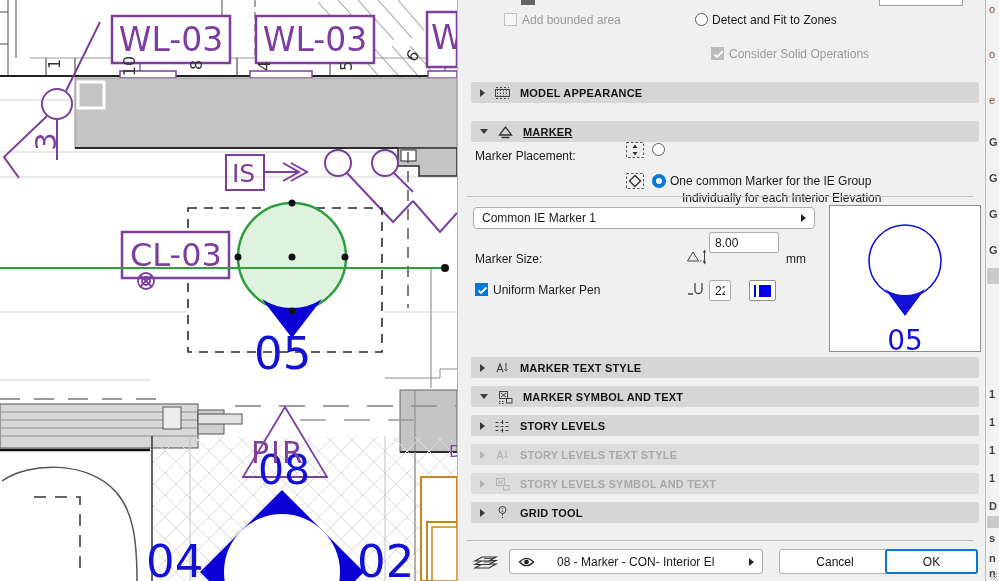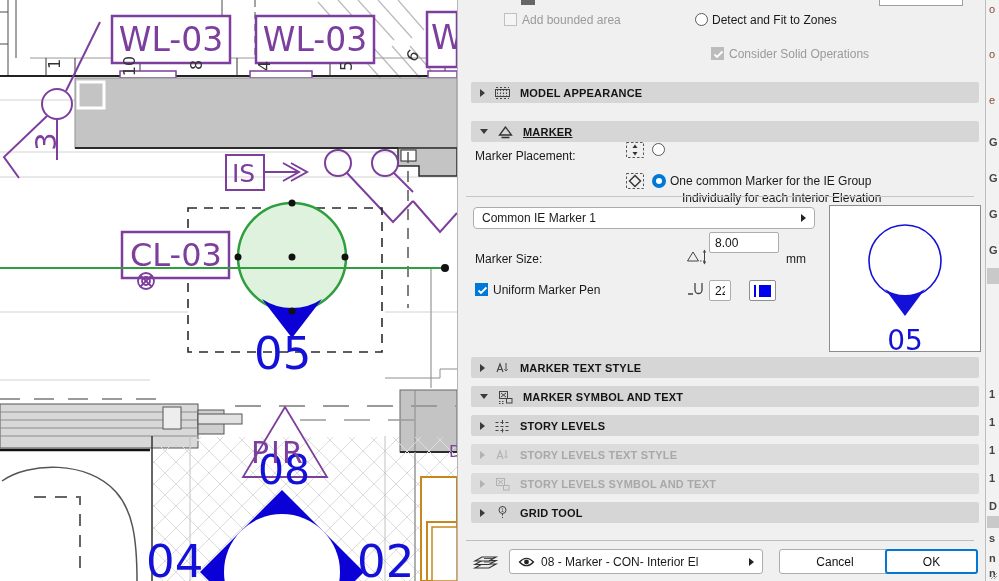--- a/index.html
+++ b/index.html
@@ -383,21 +383,21 @@
 
     <div class="hline" style="left:8px;top:540px;width:508px;background:#bdbdbd;"></div>
     <svg class="abs" style="left:14px;top:550px;" width="28" height="22" viewBox="0 0 28 22">
       <g fill="#ececec" stroke="#333" stroke-width="1.2">
         <path d="M3 18 l7 -4 h14 l-7 4 z"></path>
           <path d="M3 14.5 l7 -4 h14 l-7 4 z"></path>
           <path d="M3 11 l7 -4 h14 l-7 4 z"></path>
       </g>
       <path d="M12 8.5h9M12 12h9" stroke="#333" stroke-width=".8"></path>
     </svg>
-    <div class="combo" style="left:51px;top:549px;width:254px;height:25px;border-radius:3px;">
+    <div class="combo" style="left:51px;top:549px;width:254px;height:25px;border-radius:3px;gap:16px;">
       <svg style="margin-left:8px;flex:0 0 auto;" width="17" height="12" viewBox="0 0 17 12">
         <path d="M1.5 6 Q8.5 -1.5 15.5 6 Q8.5 13.5 1.5 6 Z" fill="none" stroke="#222" stroke-width="1.2"></path>
         <circle cx="8.5" cy="6" r="2.4" fill="#222"></circle>
       </svg>
       <span class="t" style="padding-left:6px;">08 - Marker - CON- Interior El</span>
       <div class="arr r"></div>
     </div>
     <div class="btn" style="left:321px;top:549px;width:112px;">Cancel</div>
     <div class="btn default" style="left:427px;top:549px;width:93px;">OK</div>
   </div>

